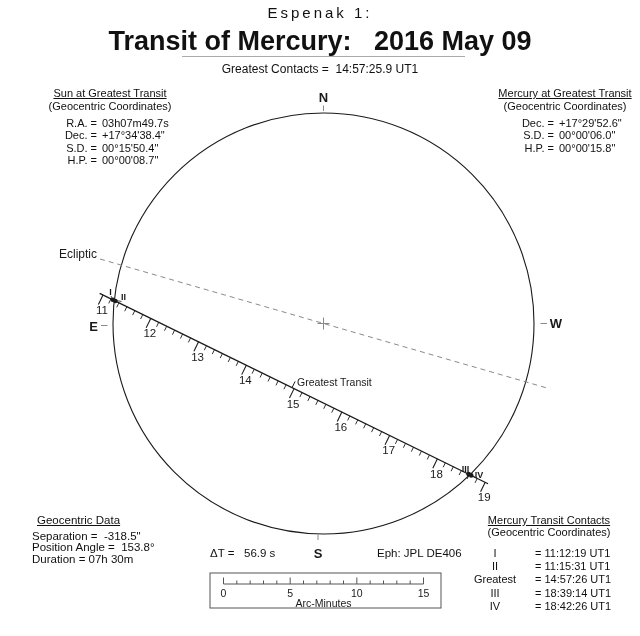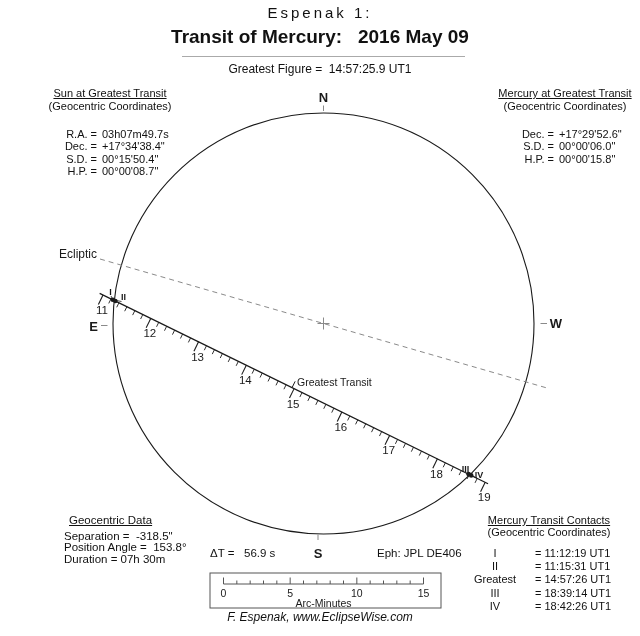--- a/index.html
+++ b/index.html
@@ -4,34 +4,34 @@
 <style>
   html,body{margin:0;padding:0;background:#fff;}
   .page{
     position:relative;width:640px;height:636px;background:#ffffff;overflow:hidden;
     font-family:"Liberation Sans", sans-serif;color:#111;
   }
   svg{position:absolute;left:0;top:0;font-family:"Liberation Sans", sans-serif;}
   .abs{position:absolute;}
   .ctr{left:0;right:0;text-align:center;}
   .fig-label{top:4px;font-size:15px;letter-spacing:3px;}
-  .main-title{top:26px;font-size:19px;font-weight:bold;white-space:pre;}
+  .main-title{top:26px;font-size:27px;font-weight:bold;white-space:pre;}
   .title-rule{top:56px;left:182px;width:283px;height:1px;background:#aaaaaa;}
   .subtitle{top:62px;font-size:12px;white-space:pre;}
   .coord-block{width:170px;text-align:center;font-size:11px;line-height:13px;}
   .sun-block{left:25px;top:87px;}
   .mercury-block{left:480px;top:87px;}
   .block-heading{text-decoration:underline;}
-  .coord-rows{margin-top:15px;text-align:left;}
+  .coord-rows{margin-top:4px;text-align:left;}
   .sun-block .coord-rows{padding-left:34px;}
   .mercury-block .coord-rows{padding-left:36px;}
   .coord-row{line-height:12.4px;white-space:pre;}
   .coord-row .k{display:inline-block;width:38px;text-align:right;}
   .coord-row .v{margin-left:5px;}
-  .geo-block{left:64px;top:515px;width:170px;font-size:11.5px;line-height:11.5px;text-align:left;}
+  .geo-block{left:32px;top:515px;width:170px;font-size:11.5px;line-height:11.5px;text-align:left;}
   .geo-block .block-heading{margin-left:5px;margin-bottom:4px;}
   .geo-line{white-space:pre;}
   .contacts-block{left:469px;top:515px;width:160px;font-size:11px;line-height:11.5px;text-align:center;}
   .contacts-block .contact-rows{margin-top:9px;}
   .contact-row{display:flex;line-height:13.2px;text-align:left;}
   .contact-row .c-k{display:inline-block;width:52px;text-align:center;}
   .contact-row .c-v{margin-left:14px;white-space:pre;}
   .footer-delta{left:210px;top:547px;font-size:11.5px;white-space:pre;}
   .footer-eph{left:377px;top:547px;font-size:11.5px;}
   .credit{top:610px;font-size:12px;font-style:italic;}
@@ -149,21 +149,21 @@
       <text x="223.5" y="597" text-anchor="middle" font-size="10.5" fill="#1a1a1a">0</text>
       <text x="290.1666666666667" y="597" text-anchor="middle" font-size="10.5" fill="#1a1a1a">5</text>
       <text x="356.83333333333337" y="597" text-anchor="middle" font-size="10.5" fill="#1a1a1a">10</text>
       <text x="423.5" y="597" text-anchor="middle" font-size="10.5" fill="#1a1a1a">15</text>
       <text x="323.5" y="606.5" text-anchor="middle" font-size="10.5" fill="#1a1a1a">Arc-Minutes</text>
     </svg>
 
   <div class="abs ctr fig-label">Espenak 1:</div>
   <div class="abs ctr main-title">Transit of Mercury:   2016 May 09</div>
   <div class="abs title-rule"></div>
-  <div class="abs ctr subtitle">Greatest Figure =  14:57:25.9 UT1</div>
+  <div class="abs ctr subtitle">Greatest Contacts =  14:57:25.9 UT1</div>
 
   <div class="abs coord-block sun-block">
     <div class="block-heading">Sun at Greatest Transit</div>
     <div class="block-sub">(Geocentric Coordinates)</div>
     <div class="coord-rows">
       <div class="coord-row"><span class="k">R.A. =</span><span class="v">03h07m49.7s</span></div>
       <div class="coord-row"><span class="k">Dec. =</span><span class="v">+17°34'38.4"</span></div>
       <div class="coord-row"><span class="k">S.D. =</span><span class="v">00°15'50.4"</span></div>
       <div class="coord-row"><span class="k">H.P. =</span><span class="v">00°00'08.7"</span></div>
     </div>
@@ -208,15 +208,14 @@
         </div>
       <div class="contact-row">
           <span class="c-k">IV</span>
           <span class="c-v">= 18:42:26 UT1</span>
         </div>
     </div>
   </div>
 
   <div class="abs footer-delta">ΔT =   56.9 s</div>
   <div class="abs footer-eph">Eph: JPL DE406</div>
-  <div class="abs ctr credit">F. Espenak, www.EclipseWise.com</div>
 
 </div>
 
 </body></html>

